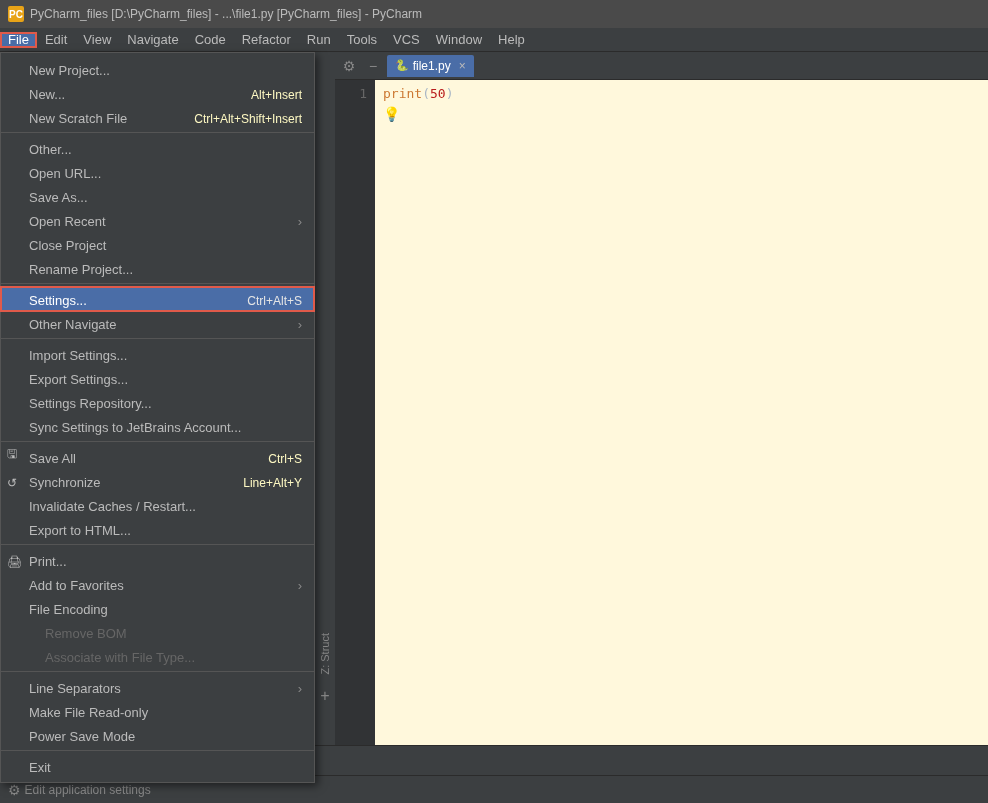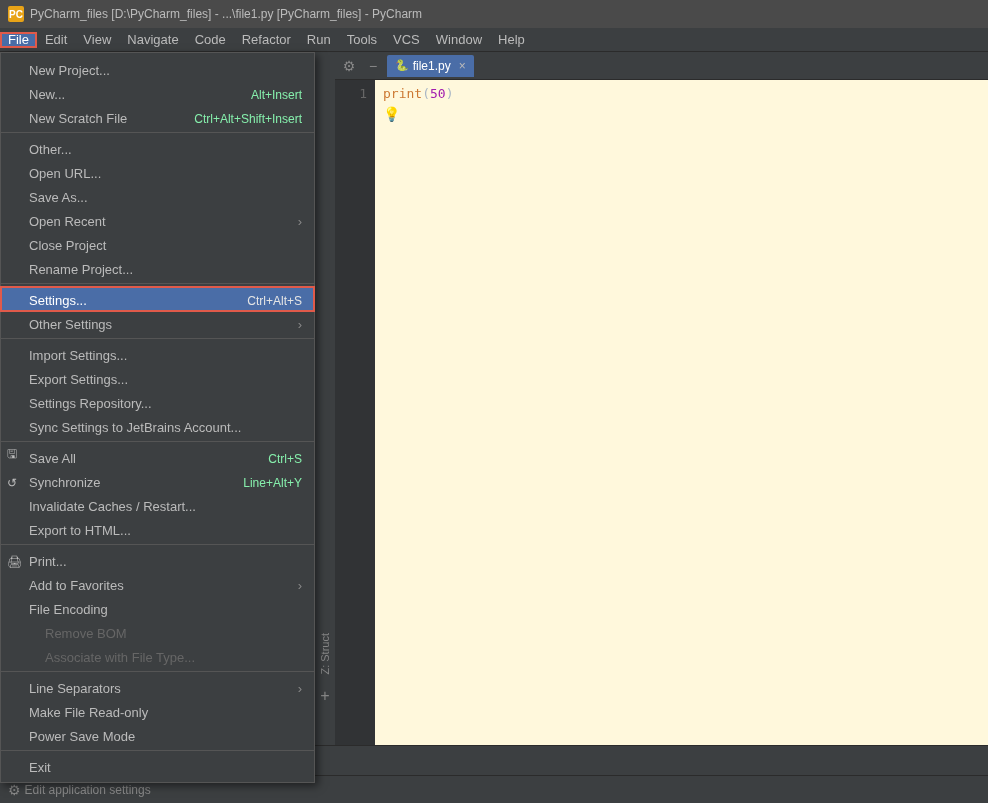--- a/index.html
+++ b/index.html
@@ -96,21 +96,21 @@
       color: white;
       outline: 2px solid #e05a4a;
       outline-offset: -1px;
     }
     .dropdown-item.disabled {
       color: #666;
       cursor: default;
       padding-left: 44px;
     }
     .dropdown-item .shortcut {
-      color: #86efac;
+      color: #fef9c3;
       font-size: 12px;
       margin-left: 20px;
     }
     .dropdown-item.highlighted .shortcut {
       color: #e5e5e5;
     }
     .dropdown-item .arrow {
       color: #888;
     }
     .dropdown-separator {
@@ -195,21 +195,21 @@
       font-size: 13px;
       color: #a9b7c6;
       background: #fff8dc;
     }
     .code-line {
       height: 20px;
       line-height: 20px;
     }
     .kw-print { color: #cc7832; }
     .kw-paren { color: #a9b7c6; }
-    .kw-num { color: #a21caf; }
+    .kw-num { color: #b91c1c; }
     .sidebar-tab-vertical {
       writing-mode: vertical-rl;
       transform: rotate(180deg);
       font-size: 11px;
       color: #888;
       padding: 8px 2px;
       cursor: pointer;
       white-space: nowrap;
     }
 
@@ -306,21 +306,21 @@
     </div>
     <div class="dropdown-item">
       <span>Rename Project...</span>
     </div>
     <div class="dropdown-separator"></div>
     <div class="dropdown-item highlighted">
       <span>Settings...</span>
       <span class="shortcut">Ctrl+Alt+S</span>
     </div>
     <div class="dropdown-item">
-      <span>Other Settings</span>
+      <span>Other Navigate</span>
       <span class="arrow">›</span>
     </div>
     <div class="dropdown-separator"></div>
     <div class="dropdown-item">
       <span>Import Settings...</span>
     </div>
     <div class="dropdown-item">
       <span>Export Settings...</span>
     </div>
     <div class="dropdown-item">

